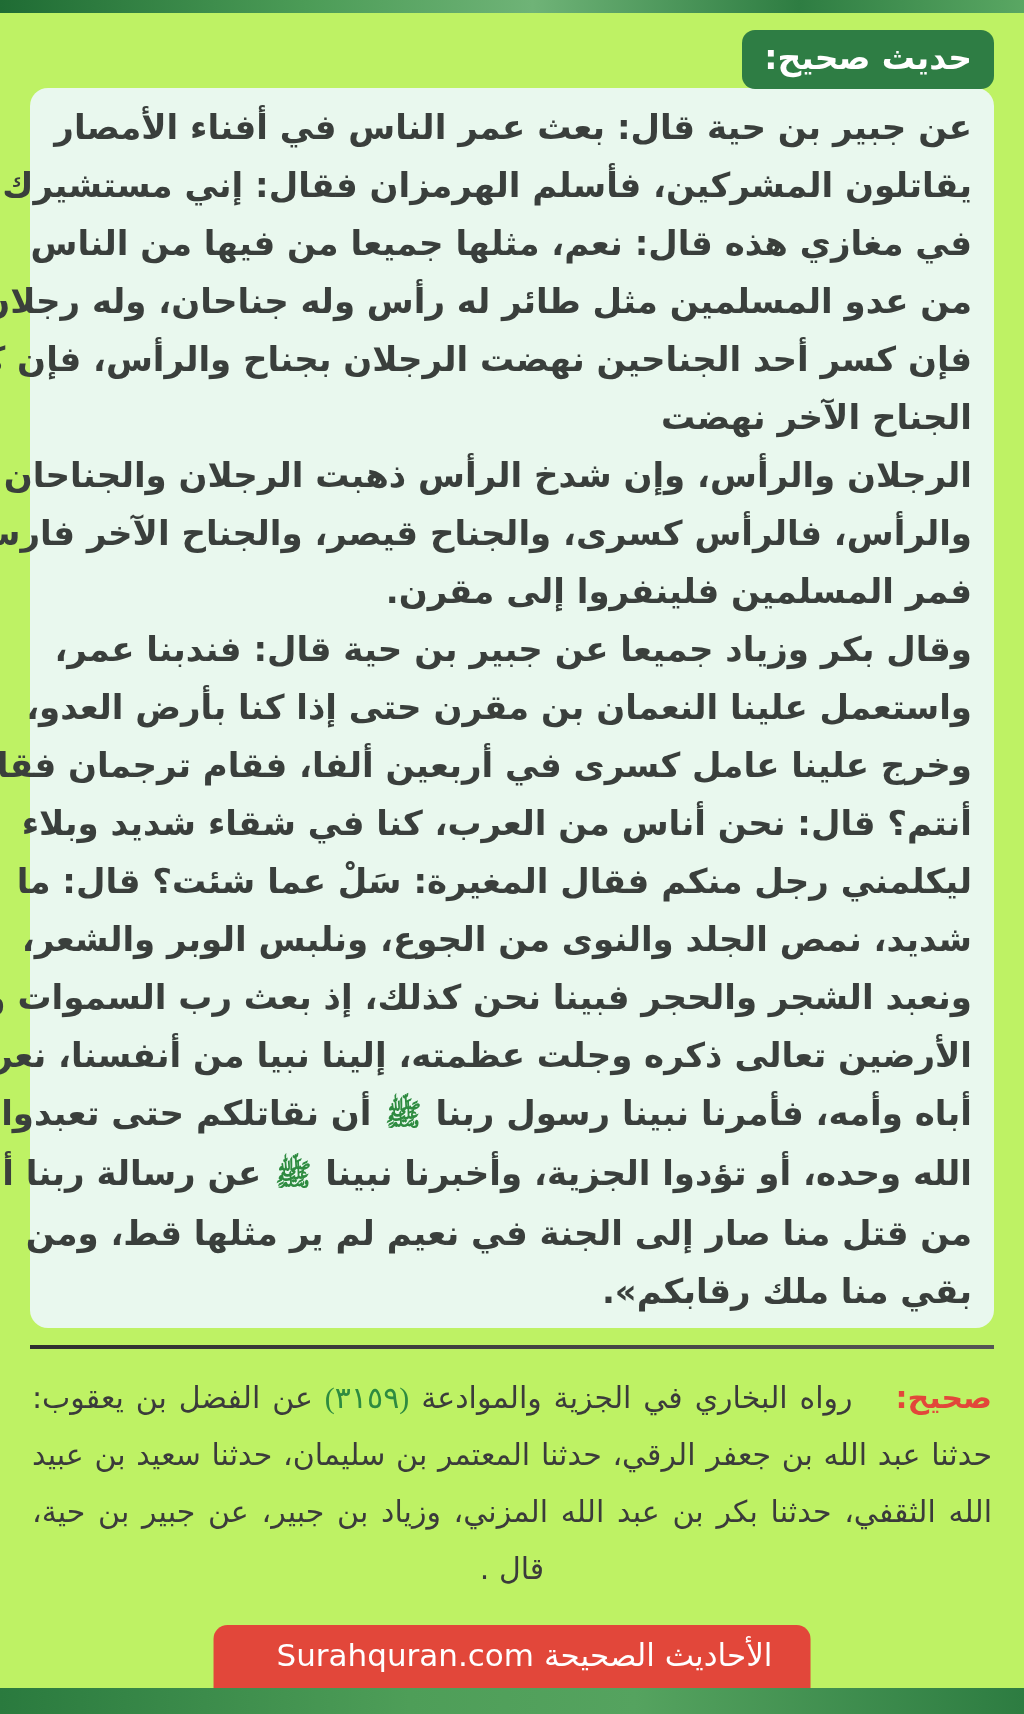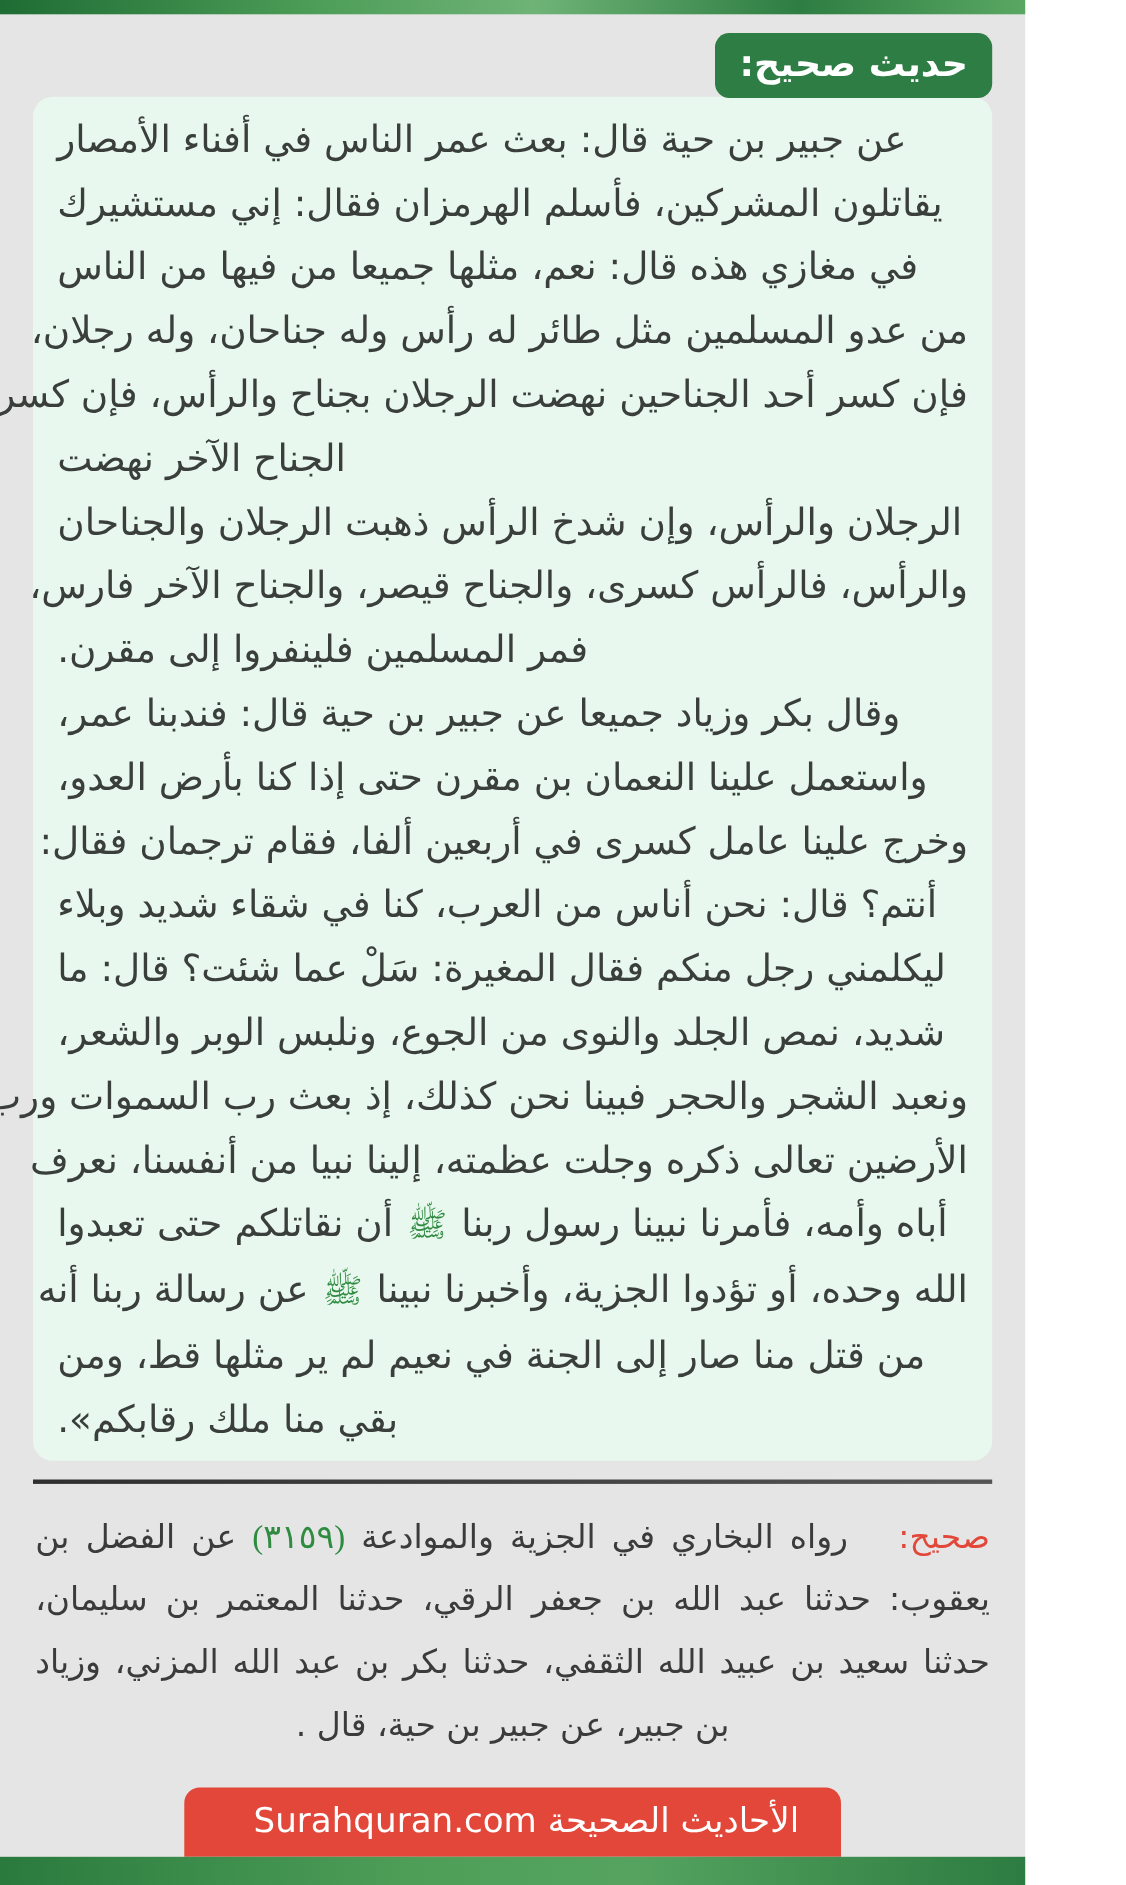--- a/index.html
+++ b/index.html
@@ -5,43 +5,43 @@
   :root{
     --accent_green:#2e7d44;
     --pale_green:#e9f8ee;
     --text_dark:#3a3f3c;
     --accent_red:#e2473a;
     --number_green:#2e8b40;
   }
   *{margin:0;padding:0;box-sizing:border-box;}
   html,body{width:1024px;height:1714px;background:#ffffff;overflow:hidden;
     font-family:"DejaVu Sans",sans-serif;}
-  .page{position:relative;width:932px;height:1714px;background:#e5e5e5;direction:rtl;}
+  .page{position:relative;width:1024px;height:1714px;background:#bef264;direction:rtl;}
 
   .top-bar{height:13px;width:100%;
     background:linear-gradient(90deg,#1f6c34 0%,#4c9c57 30%,#6fb377 52%,#2e7d42 78%,#5aa763 100%);}
 
   .badge-row{padding:17px 30px 0 0;text-align:right;}
   .hadith-badge{display:inline-block;background:var(--accent_green);color:#ffffff;
     font-size:33px;font-weight:600;line-height:1;padding:11px 22px 15px 22px;
     border-radius:13px;}
 
   .hadith-box{margin:-1px 30px 0 30px;background:var(--pale_green);
     border-radius:18px;padding:10px 22px 8px 22px;}
-  .hadith-line{direction:rtl;text-align:left;font-size:34px;font-weight:400;
+  .hadith-line{direction:rtl;text-align:right;font-size:34px;font-weight:700;
     line-height:58px;color:var(--text_dark);white-space:nowrap;}
   .salawat{color:var(--number_green);font-size:30px;padding:0 2px;}
 
   .separator{height:4px;background:linear-gradient(90deg,#2f2f2f,#555555);
     margin:17px 30px 0 30px;border:none;}
 
   .source-para{margin:20px 32px 0 32px;direction:rtl;text-align:justify;
     text-align-last:center;font-size:30px;line-height:57px;color:#3b3b3b;
     font-weight:400;}
-  .grade{color:var(--accent_red);font-weight:400;margin-left:31px;}
+  .grade{color:var(--accent_red);font-weight:700;margin-left:31px;}
   .hadith-number{color:var(--number_green);font-family:Liberation Serif, serif;}
 
   .footer-badge{position:absolute;bottom:26px;left:50%;transform:translateX(-50%);
     background:var(--accent_red);color:#ffffff;border-radius:14px 14px 0 0;
     font-size:31px;line-height:1;padding:15px 38px 17px 38px;white-space:nowrap;
     direction:rtl;}
   .footer-badge .domain-part{font-family:"DejaVu Sans",sans-serif;margin-left:25px;}
   .bottom-bar{position:absolute;bottom:0;left:0;width:100%;height:26px;
     background:linear-gradient(90deg,#2a7a3e 0%,#4e9e58 40%,#55a35f 62%,#2d7c41 100%);}
 </style>

